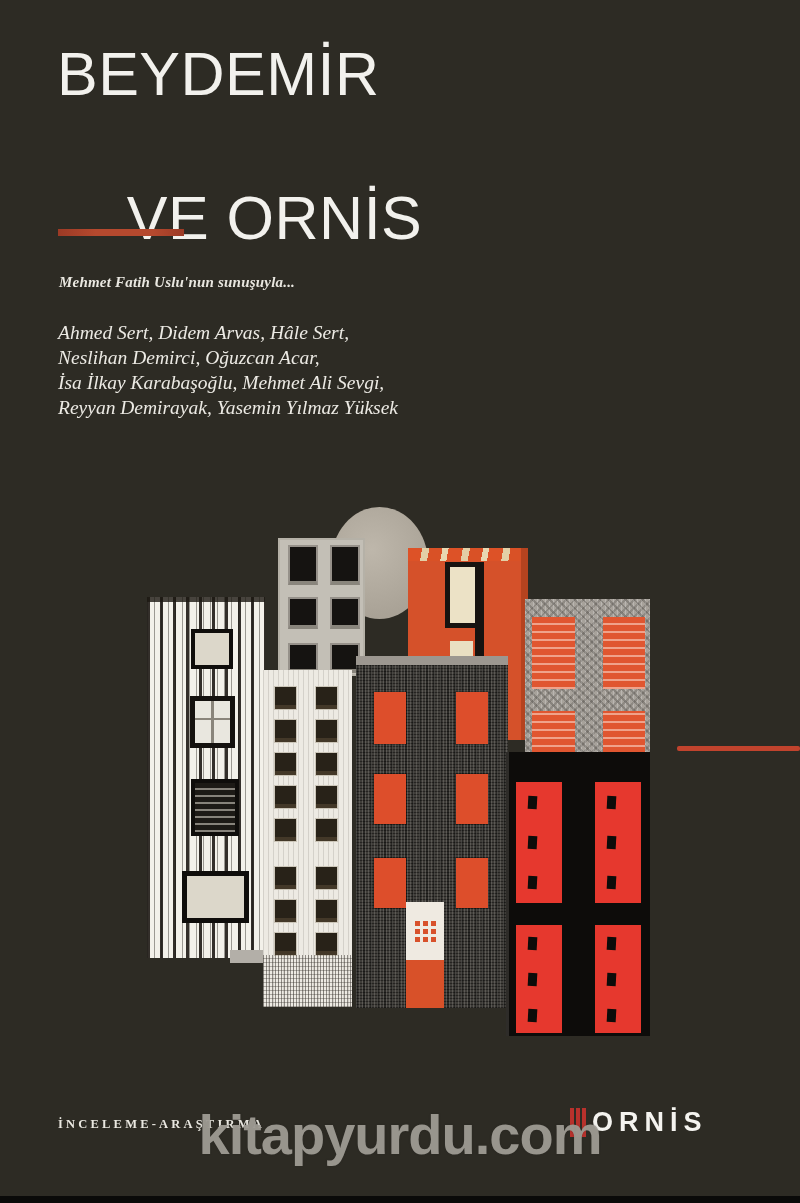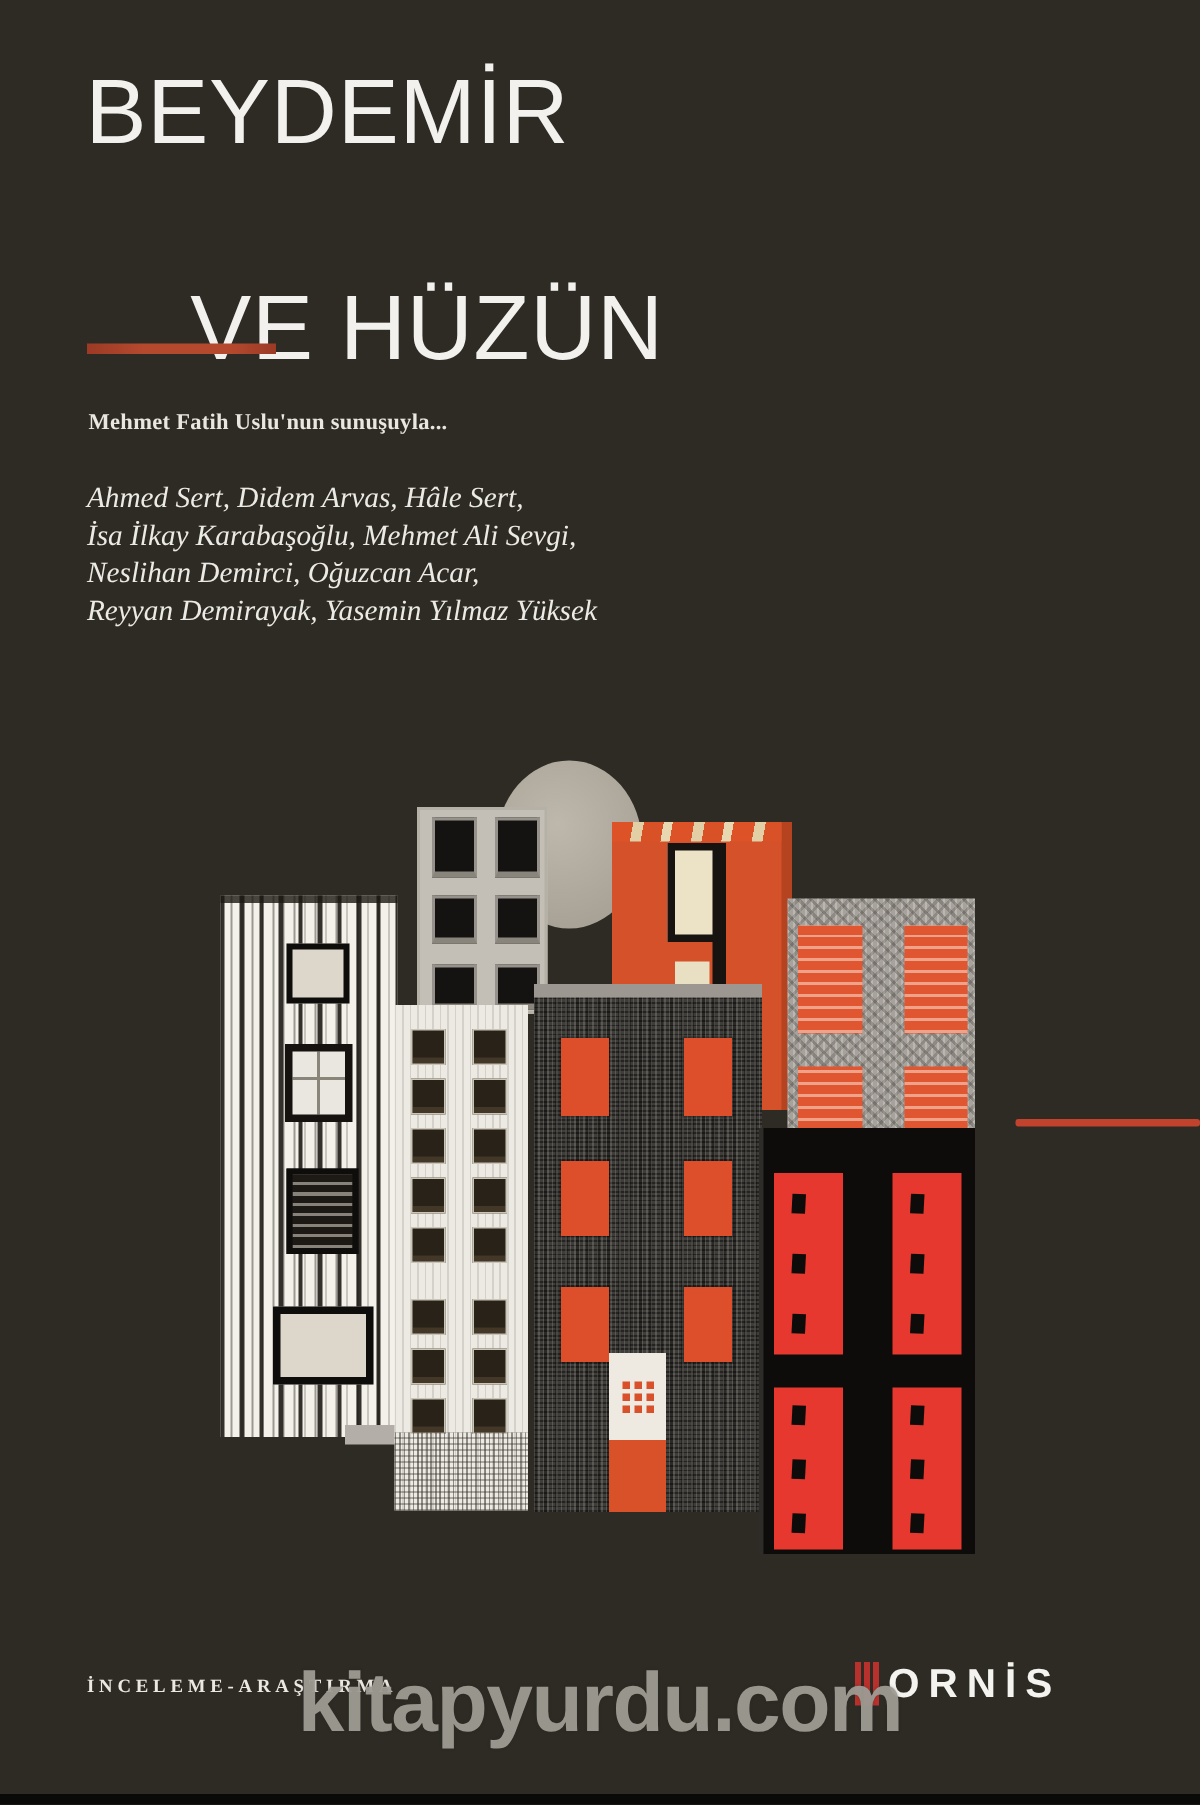--- a/index.html
+++ b/index.html
@@ -11,21 +11,21 @@
   
   .title{
     position:absolute;left:57px;top:38px;
     font-size:61px;line-height:72px;letter-spacing:.5px;
     color:#f2f1ed;font-weight:400;white-space:pre;
   }
   .rule-left{position:absolute;left:58px;top:229px;width:126px;height:7px;
     background:linear-gradient(90deg,#9c3a25,#b5492e 30%,#b5492e 75%,#9c3a25);}
   .presenter{
     position:absolute;left:59px;top:274px;
-    font-family:"Liberation Serif",serif;font-weight:bold;
+    font-family:"Liberation Serif",serif;font-style:italic;font-weight:bold;
     font-size:15px;color:#e9e7e0;letter-spacing:.2px;
   }
   .credits{position:absolute;left:58px;top:320px;color:#eceae4;
     font-family:"Liberation Serif",serif;}
   .credits .prepared{font-weight:bold;font-size:18.5px;letter-spacing:.4px;margin:0 0 4px 0;}
   .credits .line{font-style:italic;font-size:19.5px;line-height:25px;}
   
   .ill *{position:absolute;box-sizing:border-box;}
   .moon{left:331px;top:507px;width:97px;height:112px;border-radius:50%;
     background:radial-gradient(circle at 42% 38%,#beb7ab,#a9a296 75%);}
@@ -109,30 +109,30 @@
     text-shadow:0 0 2px rgba(40,40,36,.35);
   }
   .bottom-bar{position:absolute;left:0;top:1196px;width:800px;height:7px;background:#0a0a09;}
 </style>
 </head>
 <body>
 
 <div class="cover">
 
   <div class="title"><span>BEYDEMİR</span><br>
-    <span>VE HÜZÜN</span></div>
+    <span>VE ORNİS</span></div>
 
   <div class="rule-left"></div>
 
   <div class="presenter">Mehmet Fatih Uslu'nun sunuşuyla...</div>
 
   <div class="credits">
     <div class="line">Ahmed Sert, Didem Arvas, Hâle Sert,</div>
+    <div class="line">Neslihan Demirci, Oğuzcan Acar,</div>
     <div class="line">İsa İlkay Karabaşoğlu, Mehmet Ali Sevgi,</div>
-    <div class="line">Neslihan Demirci, Oğuzcan Acar,</div>
     <div class="line">Reyyan Demirayak, Yasemin Yılmaz Yüksek</div>
   </div>
 
   <div class="ill">
     <div class="moon"></div>
 
     <div class="bldgA">
       <div class="w" style="left:10px;top:7px;width:30px;height:40px"></div>
       <div class="w" style="left:52px;top:7px;width:30px;height:40px"></div>
       <div class="w" style="left:10px;top:59px;width:30px;height:32px"></div>

